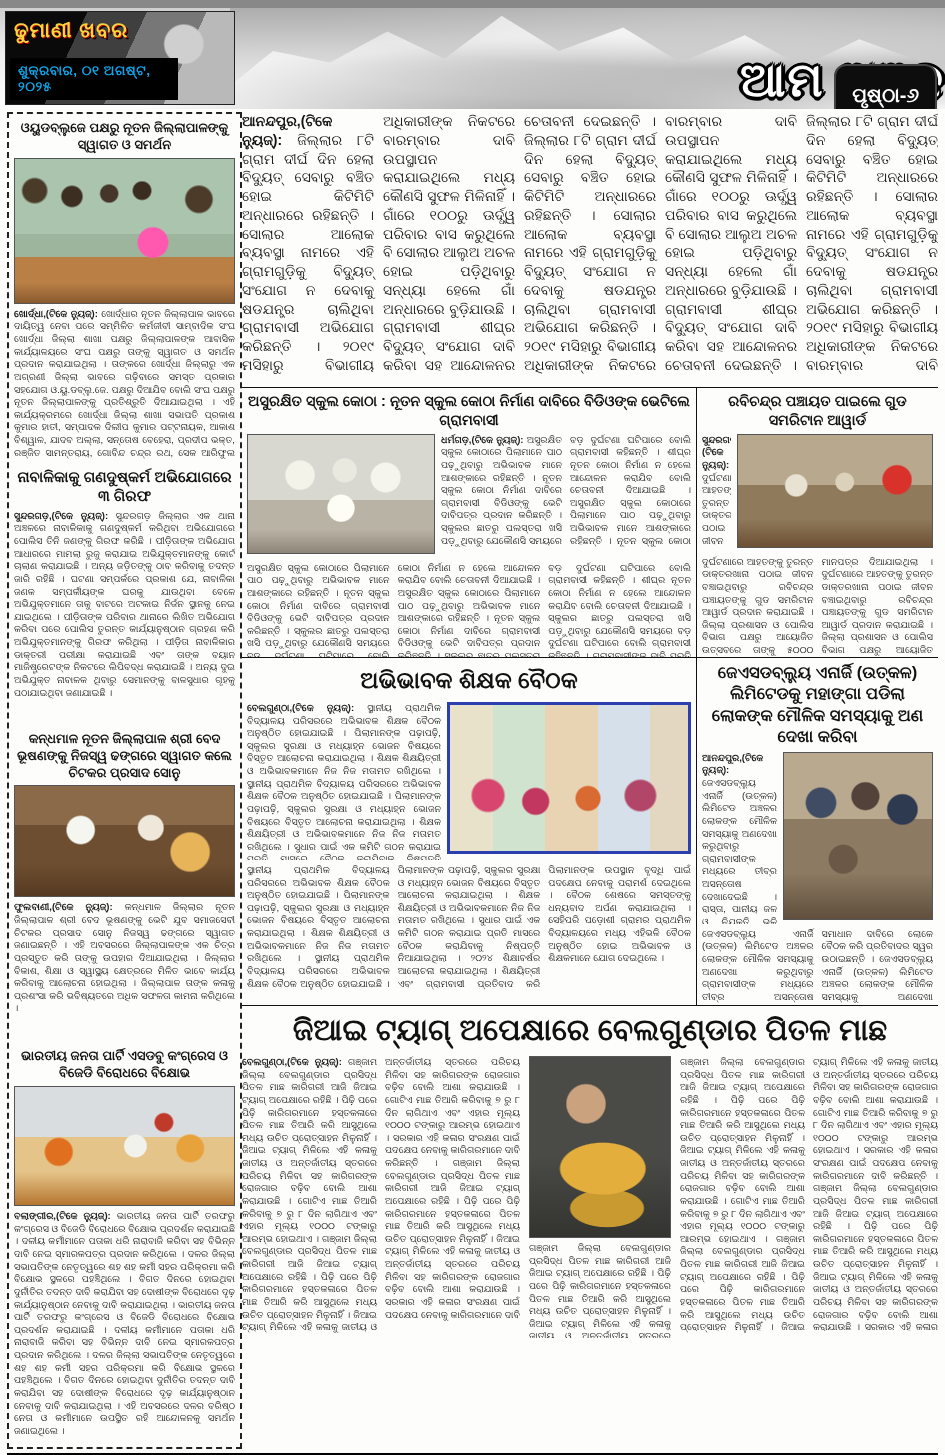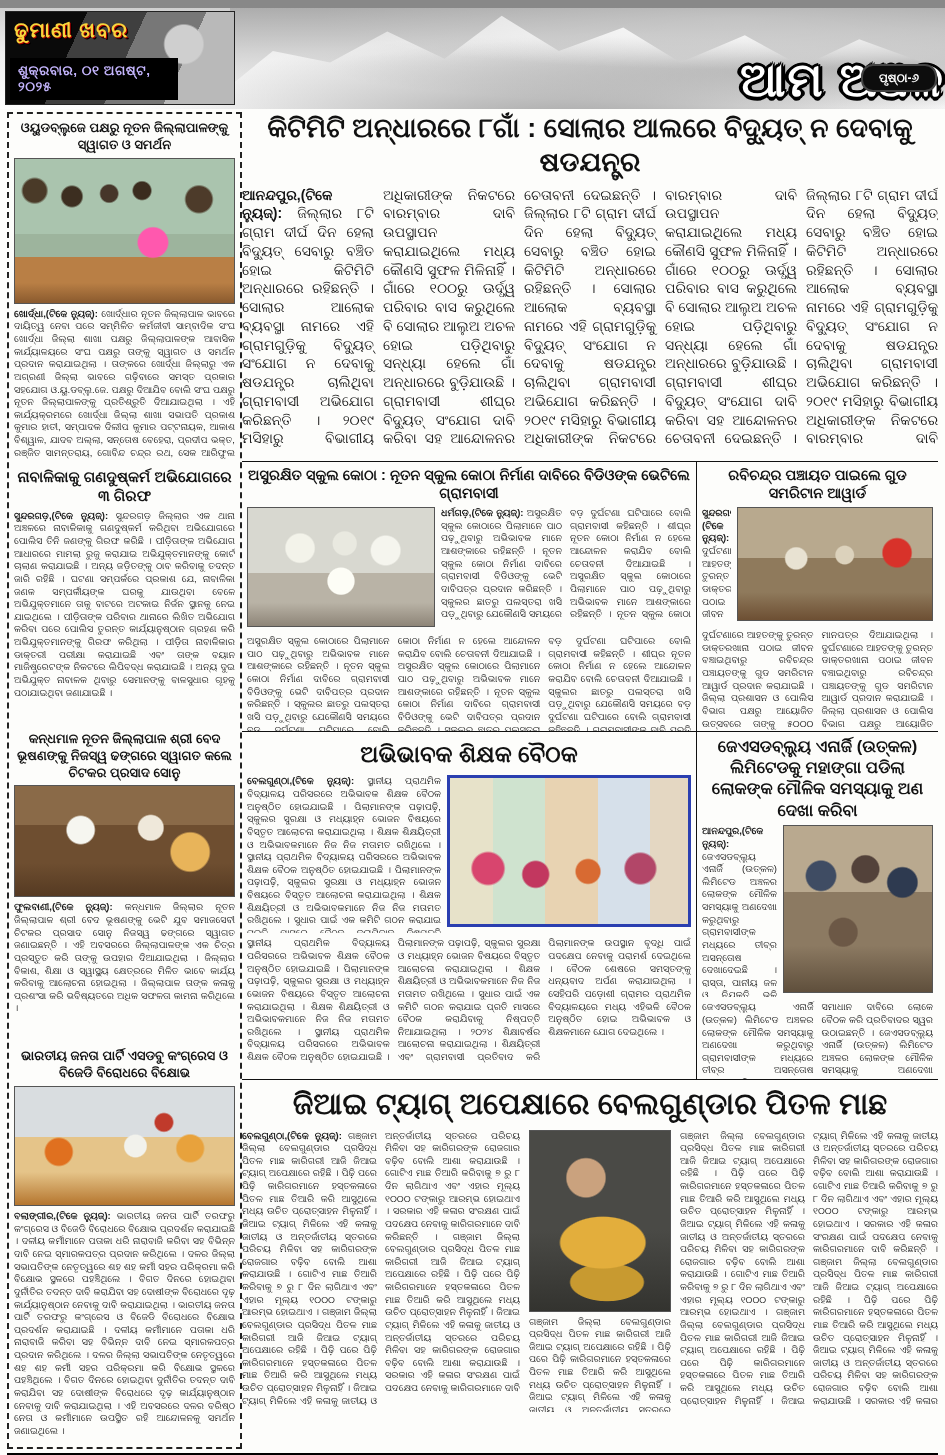--- a/index.html
+++ b/index.html
@@ -17,27 +17,27 @@
   .ridge { position:absolute; left:230px; right:0; top:0; height:78px;
       background:linear-gradient(180deg,#9a9a9a,#e6e6e6);
       clip-path:polygon(0 100%,6% 55%,14% 70%,22% 30%,30% 65%,38% 10%,46% 55%,55% 25%,63% 70%,72% 35%,80% 75%,88% 40%,100% 80%,100% 0,0 0);
       opacity:.65; }
   .logo { position:absolute; left:5px; top:3px; width:230px; height:94px; border:1px solid #222;
       background:
         radial-gradient(circle at 78% 35%, #cfcfcf 0 10%, rgba(0,0,0,0) 11%),
         linear-gradient(115deg,#0a0a0a 0 30%,#3f3f3f 30% 52%,#777 52% 74%,#b9b9b9 74% 100%); }
   .paper-name { position:absolute; left:8px; top:6px; font-size:21px; font-weight:800; letter-spacing:1px;
       color:#f8d53c; text-shadow:1px 1px 0 #b30000, 2px 2px 0 #000; }
-  .date-bar { position:absolute; left:4px; bottom:4px; right:56px; background:#000; color:#c4b5fd;
+  .date-bar { position:absolute; left:4px; bottom:4px; right:56px; background:#000; color:#0ea5e9;
       font-size:13.5px; font-weight:700; padding:5px 8px; letter-spacing:.5px; }
   .section-title { position:absolute; left:0; right:0; top:44px; text-align:right;
       font-size:47px; font-weight:800; color:#fff; letter-spacing:2px;
       text-shadow:-2px -2px 0 #000,2px -2px 0 #000,-2px 2px 0 #000,2px 2px 0 #000,0 4px 0 #000,4px 0 0 #000,-4px 0 0 #000,0 -3px 0 #000; }
   .page-badge { position:absolute; right:8px; top:56px; background:#0d0d0d; border:2px solid #444;
-      border-radius:12px; color:#fff; font-size:12px; font-weight:700; padding:5px 16px; }
+      border-radius:12px; color:#fff; font-size:20px; font-weight:700; padding:18px 16px; }
 
   
   .content { position:absolute; top:104px; left:7px; right:7px; bottom:14px; display:flex; }
   .bottom-rule { position:absolute; left:7px; right:7px; bottom:5px; height:5px;
       background:linear-gradient(180deg,#000 0 40%,#fff 40% 55%,#000 55% 100%); }
 
   
   .left-col { width:235px; border:2px dashed #222; padding:5px 5px 0 5px; overflow:hidden; background:#fdfdfb; }
   .lc-art { margin-bottom:7px; }
   .lc-h { font-size:13px; line-height:1.3; font-weight:800; text-align:center; margin:1px 0 4px; }
@@ -176,21 +176,20 @@
         <h3 class="lc-h">ଭାରତୀୟ ଜନତା ପାର୍ଟି ଏସଡବୁ କଂଗ୍ରେସ ଓ ବିଜେଡି ବିରୋଧରେ ବିକ୍ଷୋଭ</h3>
         <div class="photo photo-3"></div>
         <p class="body-txt" style="height:268px"><b class="dl">ବଲାଙ୍ଗୀର,(ଟିକେ ନ୍ୟୁଜ୍):</b> <span>ଭାରତୀୟ ଜନତା ପାର୍ଟି ତରଫରୁ କଂଗ୍ରେସ ଓ ବିଜେଡି ବିରୋଧରେ ବିକ୍ଷୋଭ ପ୍ରଦର୍ଶନ କରାଯାଇଛି । ଦଳୀୟ କର୍ମୀମାନେ ପତାକା ଧରି ନାରାବାଜି କରିବା ସହ ବିଭିନ୍ନ ଦାବି ନେଇ ସ୍ମାରକପତ୍ର ପ୍ରଦାନ କରିଥିଲେ । ଦଳର ଜିଲ୍ଲା ସଭାପତିଙ୍କ ନେତୃତ୍ୱରେ ଶହ ଶହ କର୍ମୀ ସହର ପରିକ୍ରମା କରି ବିକ୍ଷୋଭ ସ୍ଥଳରେ ପହଞ୍ଚିଥିଲେ । ବିଗତ ଦିନରେ ହୋଇଥିବା ଦୁର୍ନୀତିର ତଦନ୍ତ ଦାବି କରାଯିବା ସହ ଦୋଷୀଙ୍କ ବିରୋଧରେ ଦୃଢ଼ କାର୍ଯ୍ୟାନୁଷ୍ଠାନ ନେବାକୁ ଦାବି କରାଯାଇଥିଲା । ଭାରତୀୟ ଜନତା ପାର୍ଟି ତରଫରୁ କଂଗ୍ରେସ ଓ ବିଜେଡି ବିରୋଧରେ ବିକ୍ଷୋଭ ପ୍ରଦର୍ଶନ କରାଯାଇଛି । ଦଳୀୟ କର୍ମୀମାନେ ପତାକା ଧରି ନାରାବାଜି କରିବା ସହ ବିଭିନ୍ନ ଦାବି ନେଇ ସ୍ମାରକପତ୍ର ପ୍ରଦାନ କରିଥିଲେ । ଦଳର ଜିଲ୍ଲା ସଭାପତିଙ୍କ ନେତୃତ୍ୱରେ ଶହ ଶହ କର୍ମୀ ସହର ପରିକ୍ରମା କରି ବିକ୍ଷୋଭ ସ୍ଥଳରେ ପହଞ୍ଚିଥିଲେ । ବିଗତ ଦିନରେ ହୋଇଥିବା ଦୁର୍ନୀତିର ତଦନ୍ତ ଦାବି କରାଯିବା ସହ ଦୋଷୀଙ୍କ ବିରୋଧରେ ଦୃଢ଼ କାର୍ଯ୍ୟାନୁଷ୍ଠାନ ନେବାକୁ ଦାବି କରାଯାଇଥିଲା । ଏହି ଅବସରରେ ଦଳର ବରିଷ୍ଠ ନେତା ଓ କର୍ମୀମାନେ ଉପସ୍ଥିତ ରହି ଆନ୍ଦୋଳନକୁ ସମର୍ଥନ ଜଣାଇଥିଲେ ।</span></p>
       </article>
 
     </aside>
 
     <main class="main">
 
       <section>
-        <h1 class="lead-h">କିଟିମିଟି ଅନ୍ଧାରରେ ୮ଗାଁ : ସୋଲାର ଆଲରେ ବିଦ୍ୟୁତ୍ ନ ଦେବାକୁ ଷଡଯନ୍ତ୍ର</h1>
         <p class="lead-body"><b class="dl">ଆନନ୍ଦପୁର,(ଟିକେ ନ୍ୟୁଜ୍):</b> <span>ଜିଲ୍ଲାର ୮ଟି ଗ୍ରାମ ଦୀର୍ଘ ଦିନ ହେଲା ବିଦ୍ୟୁତ୍ ସେବାରୁ ବଞ୍ଚିତ ହୋଇ କିଟିମିଟି ଅନ୍ଧାରରେ ରହିଛନ୍ତି । ସୋଲାର ଆଲୋକ ବ୍ୟବସ୍ଥା ନାମରେ ଏହି ଗ୍ରାମଗୁଡ଼ିକୁ ବିଦ୍ୟୁତ୍ ସଂଯୋଗ ନ ଦେବାକୁ ଷଡଯନ୍ତ୍ର ଚାଲିଥିବା ଗ୍ରାମବାସୀ ଅଭିଯୋଗ କରିଛନ୍ତି । ୨୦୧୯ ମସିହାରୁ ବିଭାଗୀୟ ଅଧିକାରୀଙ୍କ ନିକଟରେ ବାରମ୍ବାର ଦାବି ଉପସ୍ଥାପନ କରାଯାଇଥିଲେ ମଧ୍ୟ କୌଣସି ସୁଫଳ ମିଳିନାହିଁ । ଗାଁରେ ୧୦୦ରୁ ଊର୍ଦ୍ଧ୍ୱ ପରିବାର ବାସ କରୁଥିଲେ ବି ସୋଲାର ଆଲୁଅ ଅଚଳ ହୋଇ ପଡ଼ିଥିବାରୁ ସନ୍ଧ୍ୟା ହେଲେ ଗାଁ ଅନ୍ଧାରରେ ବୁଡ଼ିଯାଉଛି । ଗ୍ରାମବାସୀ ଶୀଘ୍ର ବିଦ୍ୟୁତ୍ ସଂଯୋଗ ଦାବି କରିବା ସହ ଆନ୍ଦୋଳନର ଚେତାବନୀ ଦେଇଛନ୍ତି । ଜିଲ୍ଲାର ୮ଟି ଗ୍ରାମ ଦୀର୍ଘ ଦିନ ହେଲା ବିଦ୍ୟୁତ୍ ସେବାରୁ ବଞ୍ଚିତ ହୋଇ କିଟିମିଟି ଅନ୍ଧାରରେ ରହିଛନ୍ତି । ସୋଲାର ଆଲୋକ ବ୍ୟବସ୍ଥା ନାମରେ ଏହି ଗ୍ରାମଗୁଡ଼ିକୁ ବିଦ୍ୟୁତ୍ ସଂଯୋଗ ନ ଦେବାକୁ ଷଡଯନ୍ତ୍ର ଚାଲିଥିବା ଗ୍ରାମବାସୀ ଅଭିଯୋଗ କରିଛନ୍ତି । ୨୦୧୯ ମସିହାରୁ ବିଭାଗୀୟ ଅଧିକାରୀଙ୍କ ନିକଟରେ ବାରମ୍ବାର ଦାବି ଉପସ୍ଥାପନ କରାଯାଇଥିଲେ ମଧ୍ୟ କୌଣସି ସୁଫଳ ମିଳିନାହିଁ । ଗାଁରେ ୧୦୦ରୁ ଊର୍ଦ୍ଧ୍ୱ ପରିବାର ବାସ କରୁଥିଲେ ବି ସୋଲାର ଆଲୁଅ ଅଚଳ ହୋଇ ପଡ଼ିଥିବାରୁ ସନ୍ଧ୍ୟା ହେଲେ ଗାଁ ଅନ୍ଧାରରେ ବୁଡ଼ିଯାଉଛି । ଗ୍ରାମବାସୀ ଶୀଘ୍ର ବିଦ୍ୟୁତ୍ ସଂଯୋଗ ଦାବି କରିବା ସହ ଆନ୍ଦୋଳନର ଚେତାବନୀ ଦେଇଛନ୍ତି । ଜିଲ୍ଲାର ୮ଟି ଗ୍ରାମ ଦୀର୍ଘ ଦିନ ହେଲା ବିଦ୍ୟୁତ୍ ସେବାରୁ ବଞ୍ଚିତ ହୋଇ କିଟିମିଟି ଅନ୍ଧାରରେ ରହିଛନ୍ତି । ସୋଲାର ଆଲୋକ ବ୍ୟବସ୍ଥା ନାମରେ ଏହି ଗ୍ରାମଗୁଡ଼ିକୁ ବିଦ୍ୟୁତ୍ ସଂଯୋଗ ନ ଦେବାକୁ ଷଡଯନ୍ତ୍ର ଚାଲିଥିବା ଗ୍ରାମବାସୀ ଅଭିଯୋଗ କରିଛନ୍ତି । ୨୦୧୯ ମସିହାରୁ ବିଭାଗୀୟ ଅଧିକାରୀଙ୍କ ନିକଟରେ ବାରମ୍ବାର ଦାବି ଉପସ୍ଥାପନ କରାଯାଇଥିଲେ ମଧ୍ୟ କୌଣସି ସୁଫଳ ମିଳିନାହିଁ । ଗାଁରେ ୧୦୦ରୁ ଊର୍ଦ୍ଧ୍ୱ ପରିବାର ବାସ କରୁଥିଲେ ବି ସୋଲାର ଆଲୁଅ ଅଚଳ ହୋଇ ପଡ଼ିଥିବାରୁ ସନ୍ଧ୍ୟା ହେଲେ ଗାଁ ଅନ୍ଧାରରେ ବୁଡ଼ିଯାଉଛି । ଗ୍ରାମବାସୀ ଶୀଘ୍ର ବିଦ୍ୟୁତ୍ ସଂଯୋଗ ଦାବି କରିବା ସହ ଆନ୍ଦୋଳନର ଚେତାବନୀ ଦେଇଛନ୍ତି । ଜିଲ୍ଲାର ୮ଟି ଗ୍ରାମ ଦୀର୍ଘ ଦିନ ହେଲା ବିଦ୍ୟୁତ୍ ସେବାରୁ ବଞ୍ଚିତ ହୋଇ କିଟିମିଟି ଅନ୍ଧାରରେ ରହିଛନ୍ତି । ସୋଲାର ଆଲୋକ ବ୍ୟବସ୍ଥା ନାମରେ ଏହି ଗ୍ରାମଗୁଡ଼ିକୁ ବିଦ୍ୟୁତ୍ ସଂଯୋଗ ନ ଦେବାକୁ ଷଡଯନ୍ତ୍ର ଚାଲିଥିବା ଗ୍ରାମବାସୀ ଅଭିଯୋଗ କରିଛନ୍ତି । ଗ୍ରାମବାସୀ ଶୀଘ୍ର ବିଦ୍ୟୁତ୍ ସଂଯୋଗ ଦାବି କରିବା ସହ ଆନ୍ଦୋଳନର ଚେତାବନୀ ଦେଇଛନ୍ତି ।</span></p>
       </section>
 
       <section class="band band-1">
         <article class="sub-art school vsep">
           <h2 class="sub-h">ଅସୁରକ୍ଷିତ ସ୍କୁଲ କୋଠା : ନୂତନ ସ୍କୁଲ କୋଠା ନିର୍ମାଣ ଦାବିରେ ବିଡିଓଙ୍କ ଭେଟିଲେ ଗ୍ରାମବାସୀ</h2>
           <div class="flexrow">
             <div class="photo photo-5"></div>
             <p class="body-txt school-top cols2" style="flex:1"><b class="dl">ଧର୍ମଗଡ଼,(ଟିକେ ନ୍ୟୁଜ୍):</b> <span>ଅସୁରକ୍ଷିତ ସ୍କୁଲ କୋଠାରେ ପିଲାମାନେ ପାଠ ପଢ଼ୁଥିବାରୁ ଅଭିଭାବକ ମାନେ ଆଶଙ୍କାରେ ରହିଛନ୍ତି । ନୂତନ ସ୍କୁଲ କୋଠା ନିର୍ମାଣ ଦାବିରେ ଗ୍ରାମବାସୀ ବିଡିଓଙ୍କୁ ଭେଟି ଦାବିପତ୍ର ପ୍ରଦାନ କରିଛନ୍ତି । ସ୍କୁଲର ଛାତରୁ ପଲସ୍ତରା ଖସି ପଡ଼ୁଥିବାରୁ ଯେକୌଣସି ସମୟରେ ବଡ଼ ଦୁର୍ଘଟଣା ଘଟିପାରେ ବୋଲି ଗ୍ରାମବାସୀ କହିଛନ୍ତି । ଶୀଘ୍ର ନୂତନ କୋଠା ନିର୍ମାଣ ନ ହେଲେ ଆନ୍ଦୋଳନ କରାଯିବ ବୋଲି ଚେତାବନୀ ଦିଆଯାଇଛି । ଅସୁରକ୍ଷିତ ସ୍କୁଲ କୋଠାରେ ପିଲାମାନେ ପାଠ ପଢ଼ୁଥିବାରୁ ଅଭିଭାବକ ମାନେ ଆଶଙ୍କାରେ ରହିଛନ୍ତି । ନୂତନ ସ୍କୁଲ କୋଠା ନିର୍ମାଣ ଦାବିରେ ଗ୍ରାମବାସୀ ବିଡିଓଙ୍କୁ ଭେଟି ଦାବିପତ୍ର ପ୍ରଦାନ କରିଛନ୍ତି । ସ୍କୁଲର ଛାତରୁ ପଲସ୍ତରା ଖସି ପଡ଼ୁଥିବାରୁ ଯେକୌଣସି ସମୟରେ ବଡ଼ ଦୁର୍ଘଟଣା ଘଟିପାରେ ବୋଲି ଗ୍ରାମବାସୀ କହିଛନ୍ତି । ଶୀଘ୍ର ନୂତନ କୋଠା ନିର୍ମାଣ ନ ହେଲେ ଆନ୍ଦୋଳନ କରାଯିବ ବୋଲି ଚେତାବନୀ ଦିଆଯାଇଛି । ସ୍କୁଲର ଛାତରୁ ପଲସ୍ତରା ଖସି ପଡ଼ୁଥିବାରୁ ଯେକୌଣସି ସମୟରେ ବଡ଼ ଦୁର୍ଘଟଣା ଘଟିପାରେ ବୋଲି ଗ୍ରାମବାସୀ କହିଛନ୍ତି । ଗ୍ରାମବାସୀଙ୍କ ଦାବି ପ୍ରତି ବିଡିଓ ସକାରାତ୍ମକ ପ୍ରତିକ୍ରିୟା ଦେଇ ଶୀଘ୍ର ପଦକ୍ଷେପ ନିଆଯିବ ବୋଲି ପ୍ରତିଶ୍ରୁତି ଦେଇଛନ୍ତି । ଅସୁରକ୍ଷିତ ସ୍କୁଲ କୋଠାରେ ପିଲାମାନେ ପାଠ ପଢ଼ୁଥିବାରୁ ଅଭିଭାବକ ମାନେ ଆଶଙ୍କାରେ ରହିଛନ୍ତି । ନୂତନ ସ୍କୁଲ କୋଠା ନିର୍ମାଣ ଦାବିରେ ଗ୍ରାମବାସୀ ବିଡିଓଙ୍କୁ ଭେଟି ଦାବିପତ୍ର ପ୍ରଦାନ କରିଛନ୍ତି । ଶୀଘ୍ର ନୂତନ କୋଠା ନିର୍ମାଣ ନ ହେଲେ ଆନ୍ଦୋଳନ କରାଯିବ ବୋଲି ଚେତାବନୀ ଦିଆଯାଇଛି ।</span></p>
           </div>

